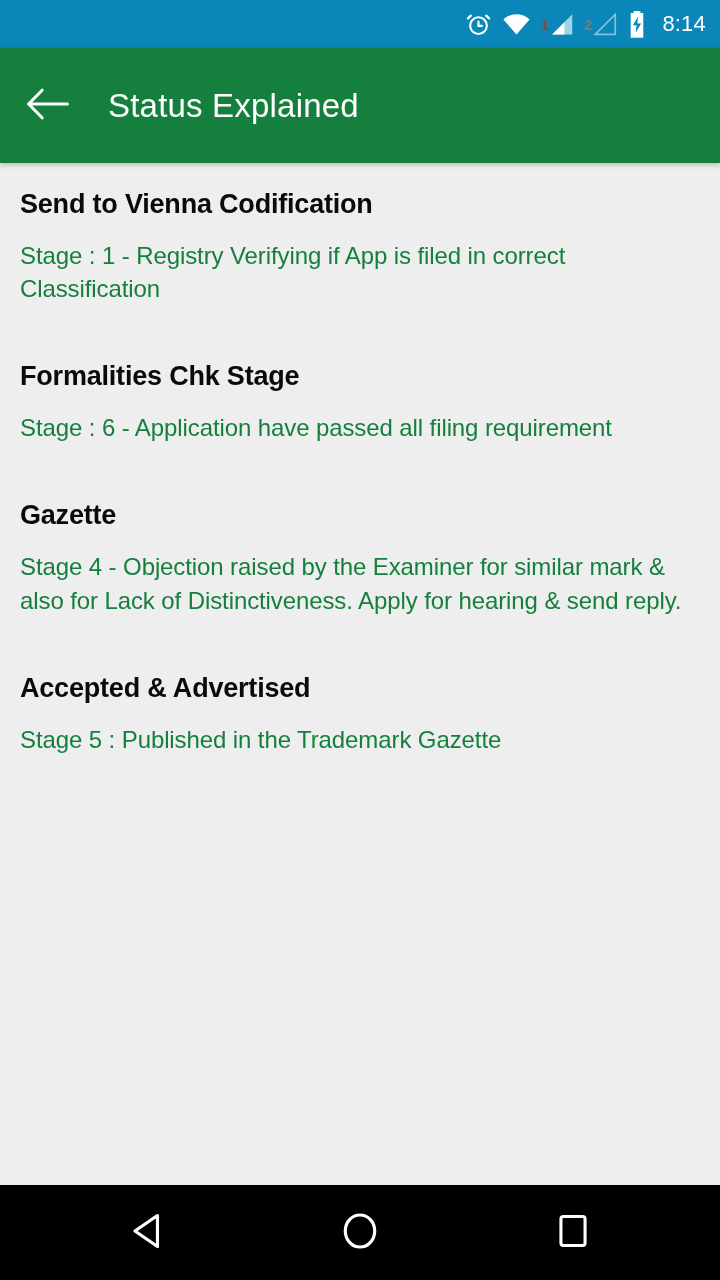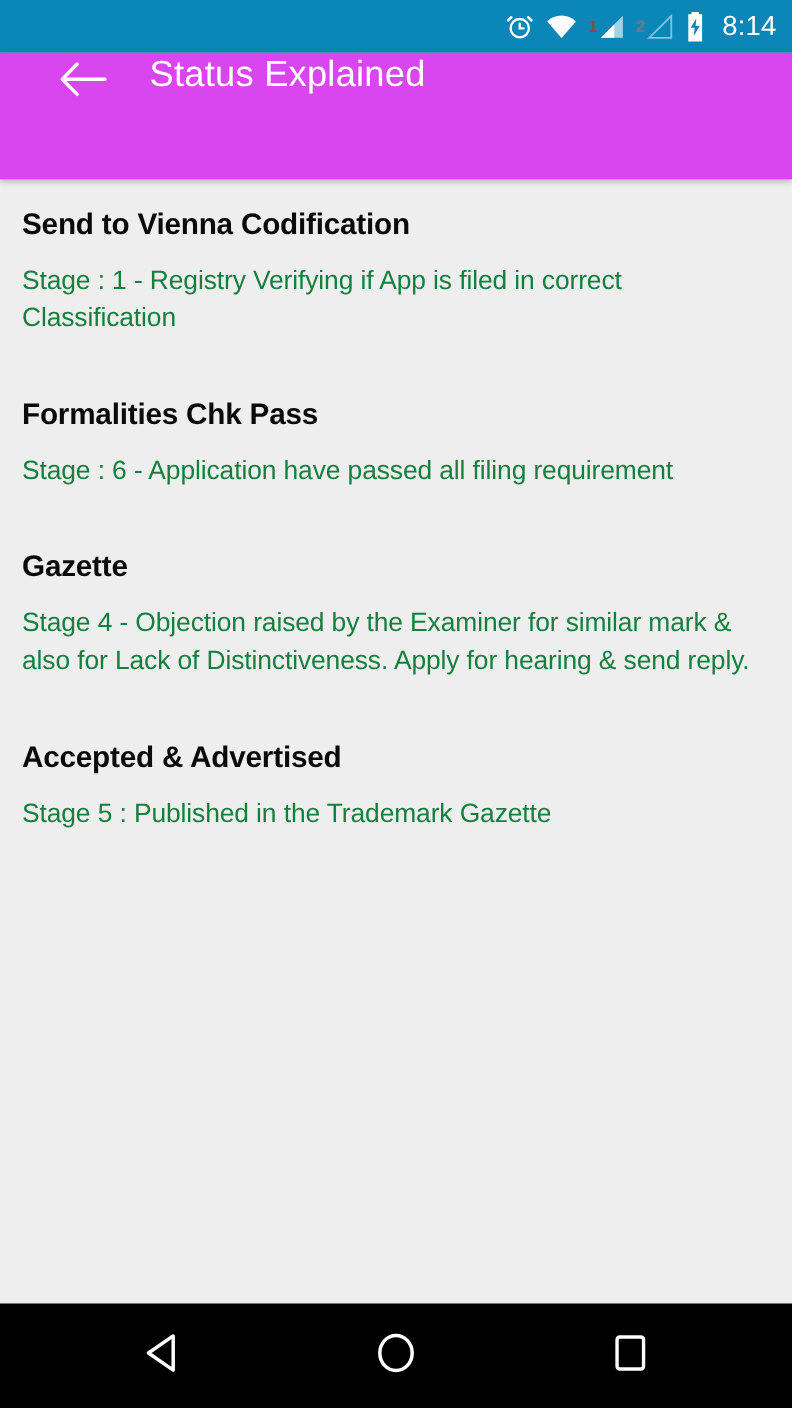--- a/index.html
+++ b/index.html
@@ -15,28 +15,28 @@
     height:48px; background:#0b86b8; flex:0 0 48px;
     display:flex; align-items:center; justify-content:flex-end;
     padding-right:14px; gap:10px;
   }
   .sb-icon { display:flex; align-items:center; justify-content:center; }
   .sb-sim { display:flex; align-items:flex-end; gap:1px; }
   .sim-num { font-size:15px; line-height:1; font-weight:700; position:relative; top:-4px; }
   .sim-num.one { color:#8a4a33; }
   .sim-num.two { color:#6f7d83; }
   .sb-time {
-    color:#ffffff; font-size:25px; font-weight:400; letter-spacing:0.2px;
+    color:#ffffff; font-size:22px; font-weight:400; letter-spacing:0.2px;
     line-height:1; margin-left:5px; font-family:"Liberation Sans", sans-serif;
   }
 
   
   .appbar {
-    flex:0 0 115px; height:115px; background:#d946ef;
-    display:flex; padding-left:50px;
+    flex:0 0 115px; height:115px; background:#15803d;
+    display:flex; align-items:center; padding-left:22px;
     box-shadow:0 2px 5px rgba(0,0,0,0.22); position:relative; z-index:5;
   }
   .back-btn { width:52px; height:52px; display:flex; align-items:center; justify-content:center; cursor:pointer; }
   .appbar-title {
     color:#ffffff; font-size:33px; font-weight:400; letter-spacing:0.2px;
     margin-left:34px; white-space:nowrap;
   }
 
   
   .content {
@@ -124,21 +124,21 @@
   </div>
 
   <div class="content">
 
     <div class="entry">
       <div class="entry-title">Send to Vienna Codification</div>
       <div class="entry-desc">Stage : 1 - Registry Verifying if App is filed in correct Classification</div>
     </div>
 
     <div class="entry">
-      <div class="entry-title">Formalities Chk Pass</div>
+      <div class="entry-title">Formalities Chk Stage</div>
       <div class="entry-desc">Stage : 6 - Application have passed all filing requirement</div>
     </div>
 
     <div class="entry">
     </div>
 
     <div class="entry">
       <div class="entry-title">Gazette</div>
       <div class="entry-desc">Stage 4 - Objection raised by the Examiner for similar mark &amp; also for Lack of Distinctiveness. Apply for hearing &amp; send reply.</div>
     </div>

